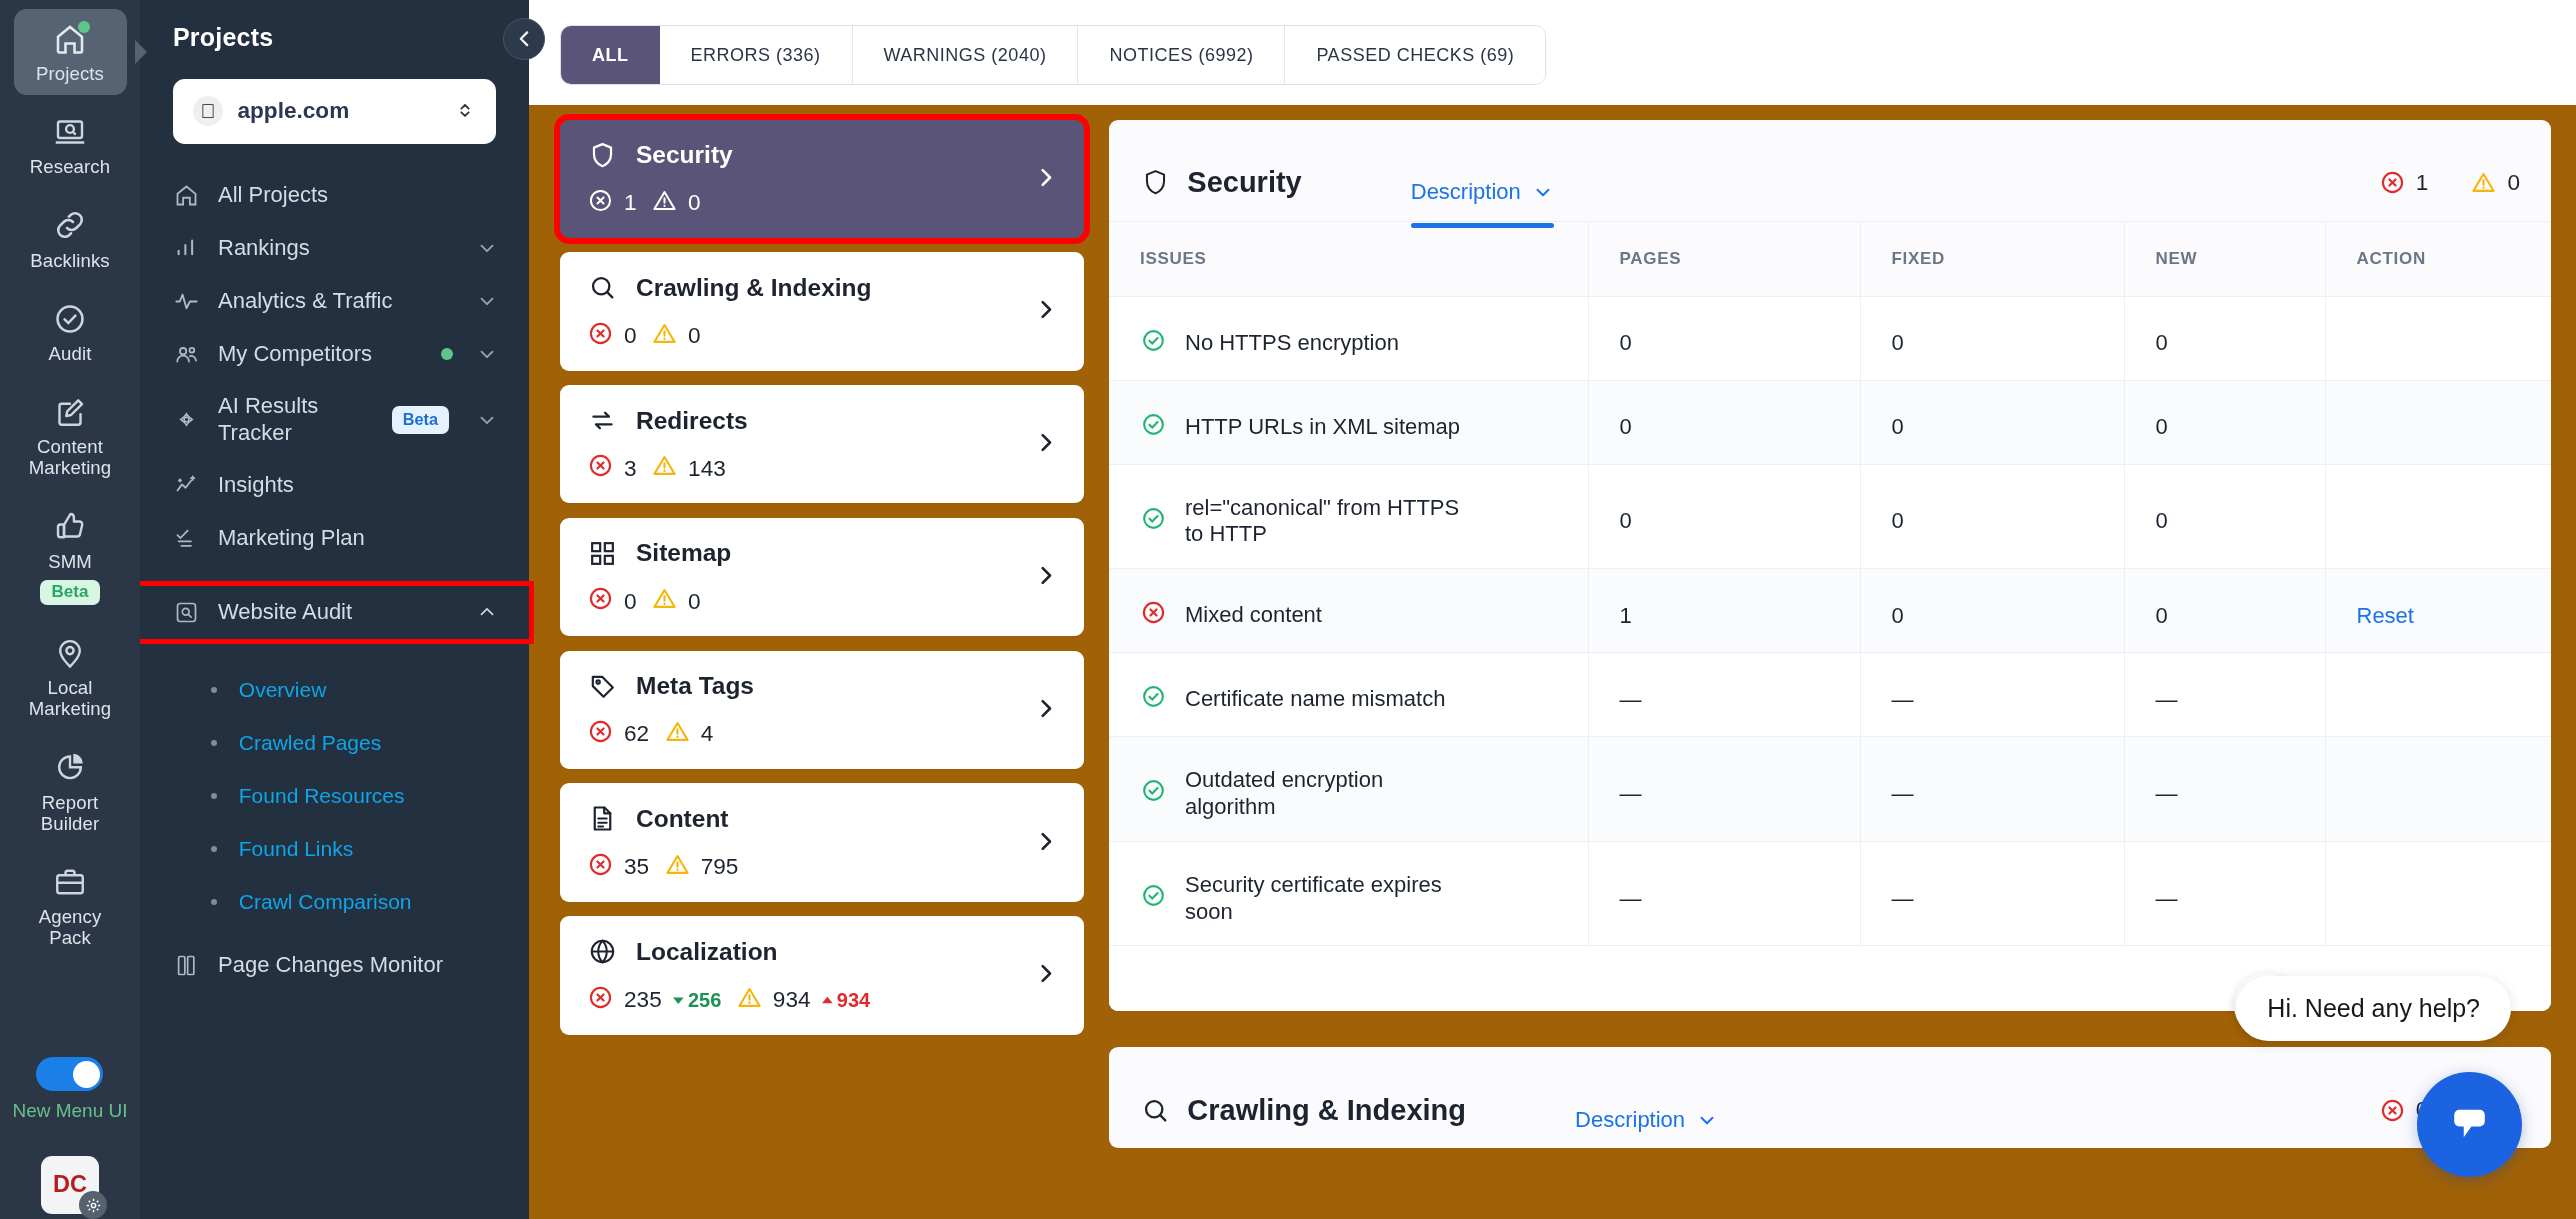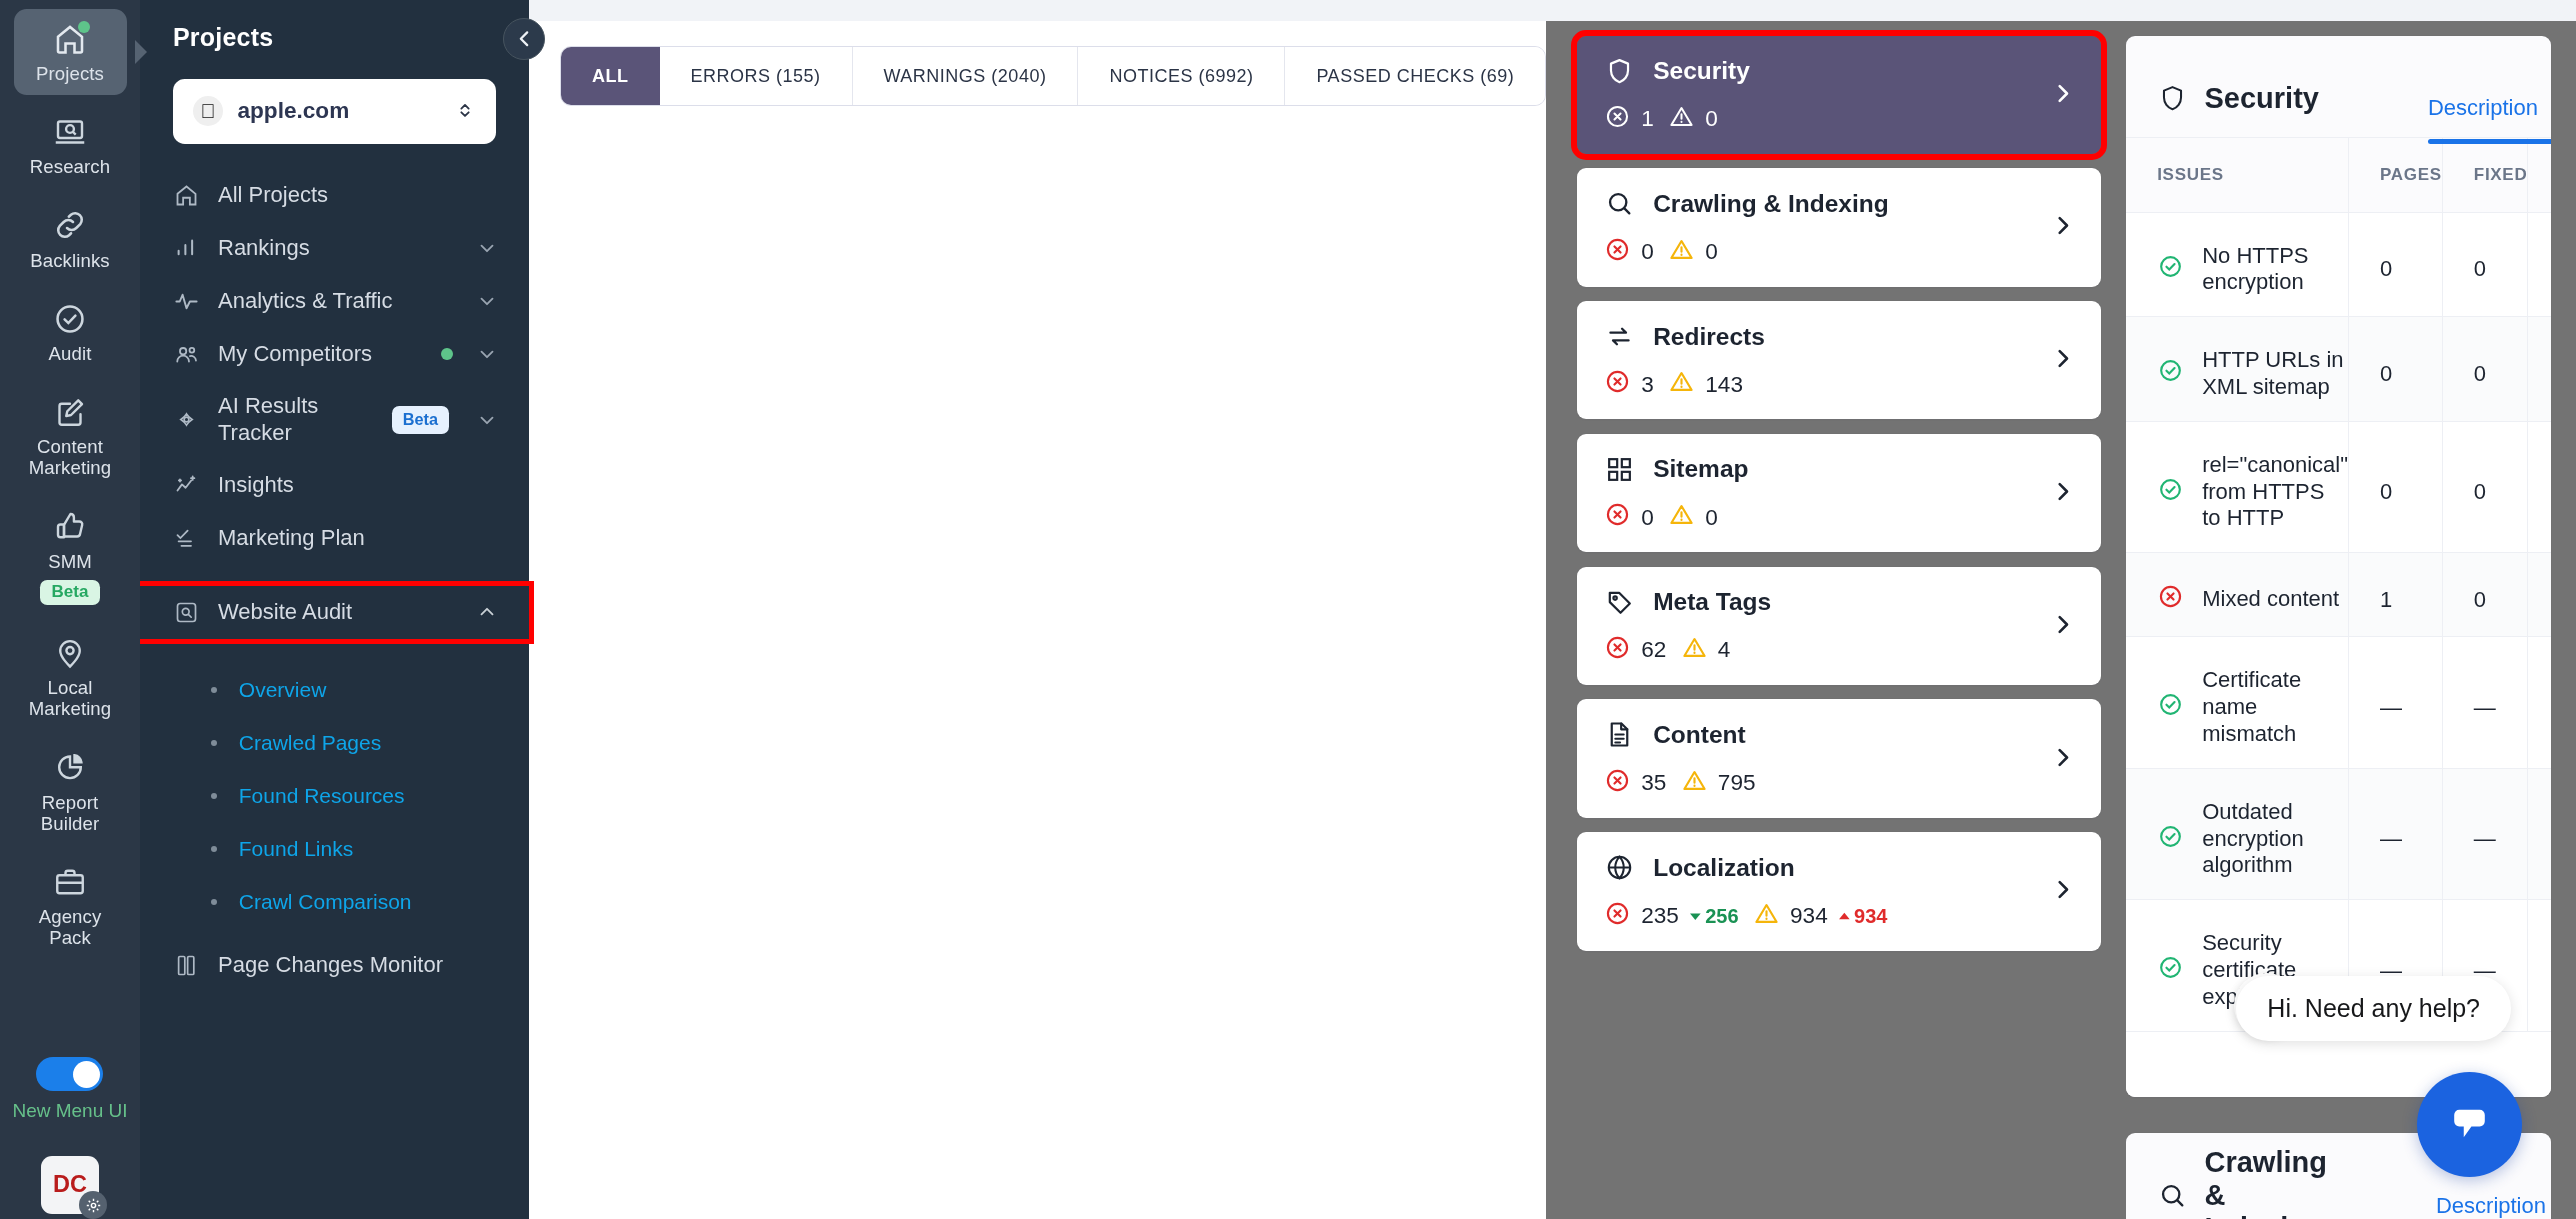--- a/index.html
+++ b/index.html
@@ -118,21 +118,21 @@
   .sub-row {
     display: flex; align-items: center; gap: 22px;
     margin: 0 27px 0 56px; height: 53px; padding-left: 14.5px;
     color: #0ea5e9; font-size: 21px; border-radius: 9px; cursor: pointer;
   }
   .sub-row.active { background: #566372; color: #fff; }
   .bullet { width: 6.3px; height: 6.3px; border-radius: 50%; background: #7f8c99; }
   .sub-row.active .bullet { background: #ffffff; width: 9px; height: 9px; }
 
   
-  .main { flex: 1; display: flex; flex-direction: row; background: #737373; overflow: hidden; position: relative; margin-top: 21px; }
+  .main { flex: 1; display: flex; flex-direction: column; background: #a16207; overflow: hidden; position: relative; }
   .topbar { padding: 25px 0 20px 31px; background: #fff; }
   .tabs {
     display: inline-flex; border: 1.8px solid #dcdeea; border-radius: 11px;
     overflow: hidden; background: #fff; height: 60px;
   }
   .tab {
     display: flex; align-items: center; justify-content: center;
     padding: 0 31px; font-size: 18px; letter-spacing: 0.5px;
     color: #2b3446; cursor: pointer; border-right: 0.9px solid #e4e6ee;
     font-weight: 500; background: #fff;
@@ -504,21 +504,21 @@
         <span class="nav-label">Page Changes Monitor</span>
       </div>
     </div>
   </div>
 
   <div class="main">
 
     <div class="topbar">
       <div class="tabs">
         <div class="tab active">ALL</div>
-        <div class="tab">ERRORS (155)</div>
+        <div class="tab">ERRORS (336)</div>
         <div class="tab">WARNINGS (2040)</div>
         <div class="tab">NOTICES (6992)</div>
         <div class="tab">PASSED CHECKS (69)</div>
       </div>
     </div>
 
     <div class="content">
 
       <div class="col-cards">
 

